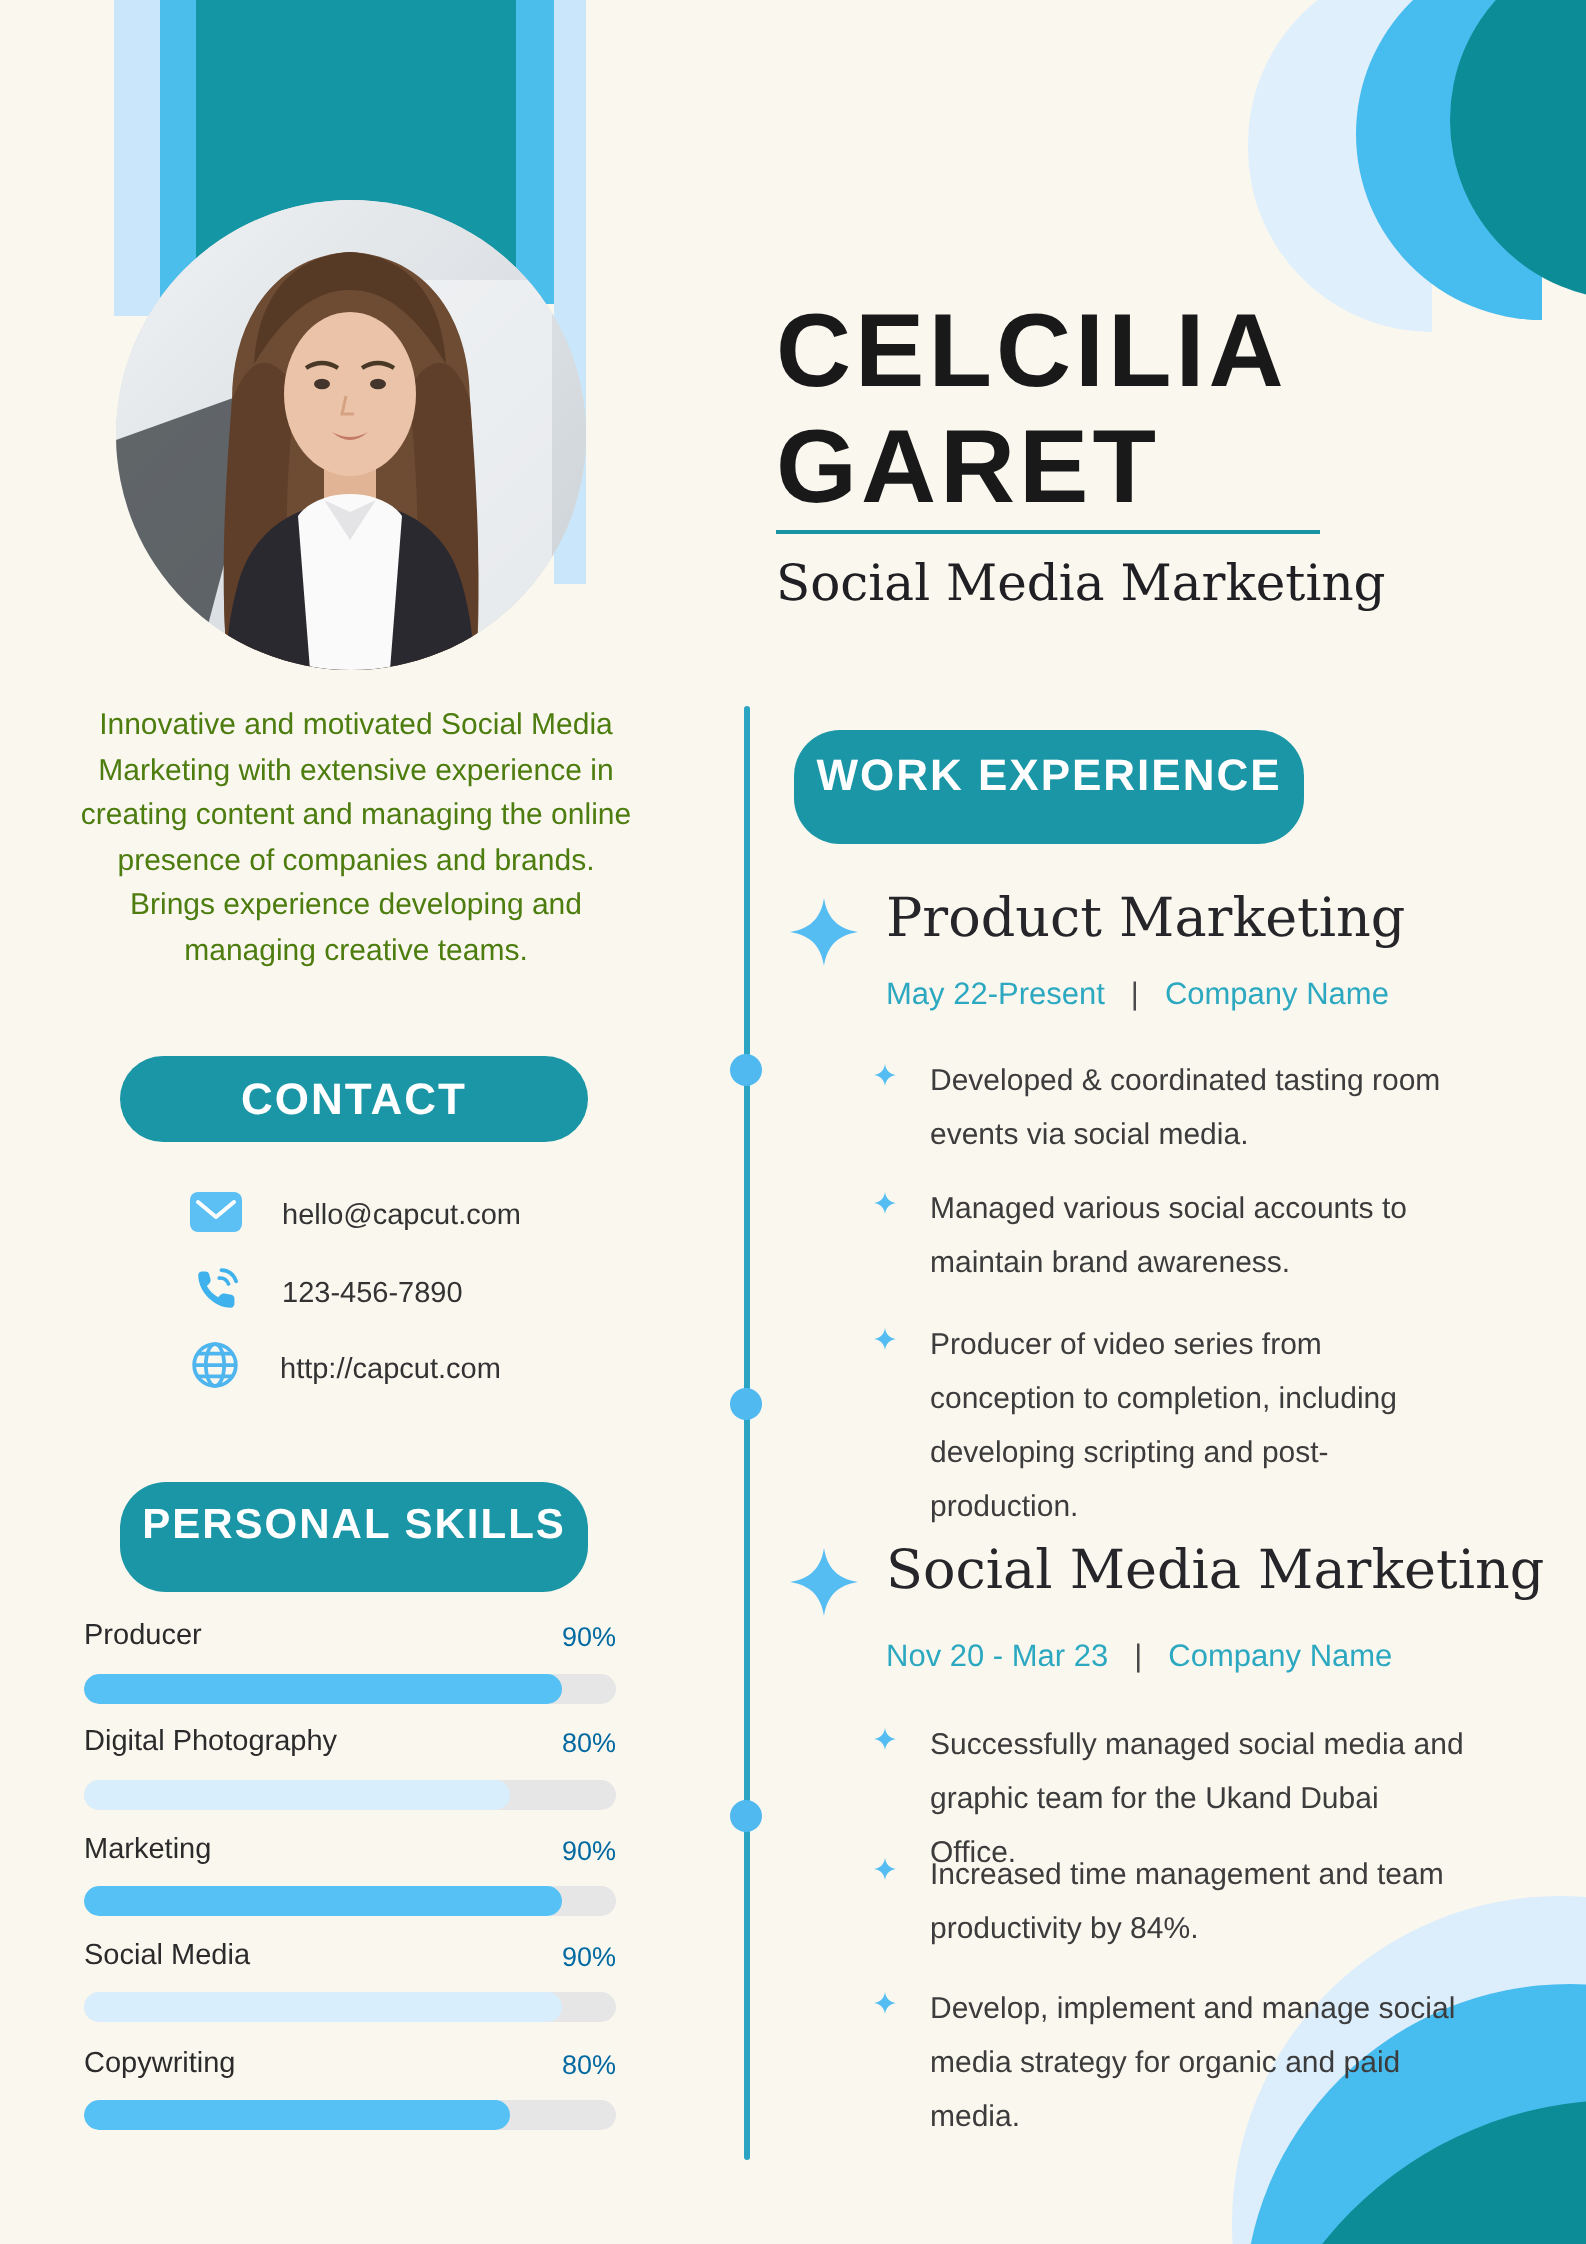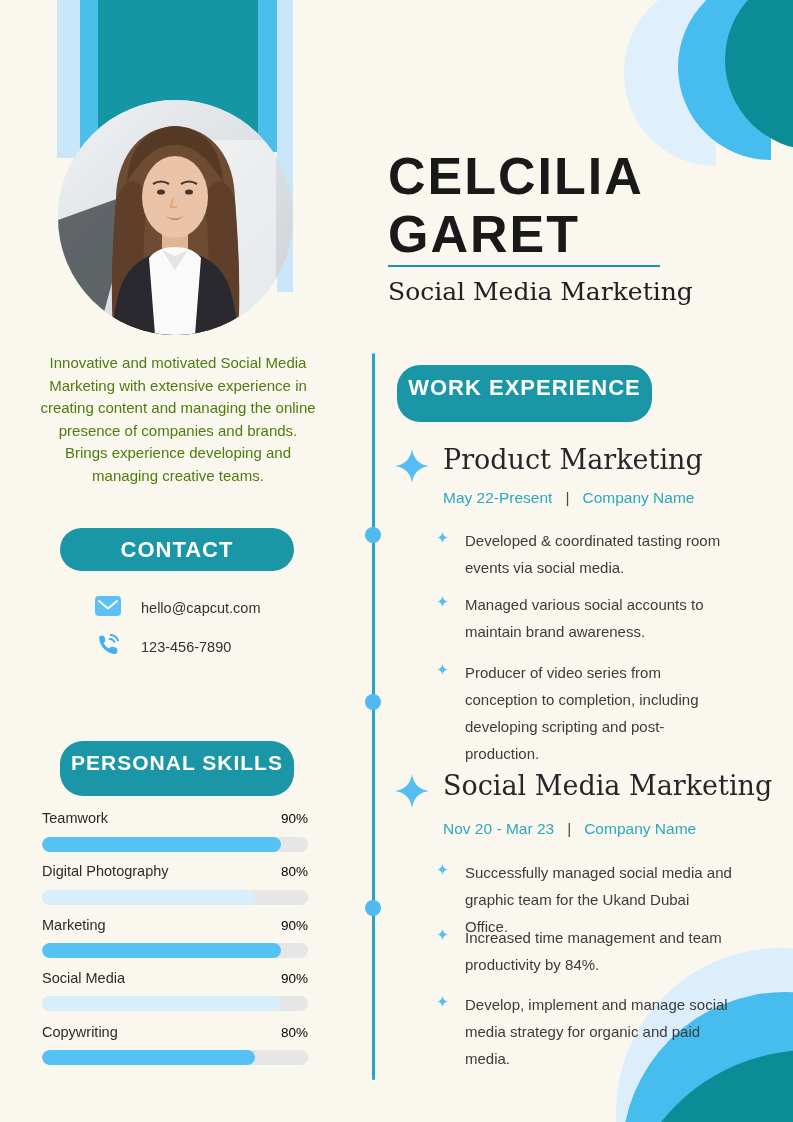--- a/index.html
+++ b/index.html
@@ -39,21 +39,21 @@
   .pill{position:absolute;background:#1A96A6;border-radius:23px;color:#FFFFFF;font-weight:bold;
         text-align:center;letter-spacing:1px;}
   .pill-contact{left:60px;top:528px;width:234px;height:43px;line-height:43px;font-size:22px;}
   .pill-skills{left:60px;top:741px;width:234px;height:55px;line-height:43px;font-size:21px;}
   .pill-work{left:397px;top:365px;width:255px;height:57px;line-height:45px;font-size:22px;}
 
   .contact-row{position:absolute;left:95px;display:flex;align-items:center;gap:20px;height:28px;}
   .contact-text{font-size:14.5px;color:#333333;}
 
   .skill-label{position:absolute;left:42px;font-size:14.5px;color:#2B2B2B;}
-  .skill-pct{position:absolute;left:242px;width:66px;text-align:right;font-size:13.5px;color:#000000;}
+  .skill-pct{position:absolute;left:242px;width:66px;text-align:right;font-size:13.5px;color:#0369a1;}
   .bar-track{position:absolute;left:42px;width:266px;height:15px;border-radius:8px;background:#E6E6E6;overflow:hidden;}
   .bar-fill{height:15px;border-radius:8px;}
   .fill-bright{background:#55C1F5;}
   .fill-pale{background:#D9EEFC;}
 
   .timeline{left:372px;top:353px;width:3px;height:727px;background:#2AA4C2;border-radius:2px;}
   .tdot{position:absolute;left:365px;width:16px;height:16px;border-radius:50%;background:#4FB9F0;}
 
   .job-star{position:absolute;left:395px;width:34px;height:34px;}
   .job-title{position:absolute;left:443px;font-family:"DejaVu Serif","Liberation Serif",serif;
@@ -134,24 +134,34 @@
     <span>
       <svg width="26" height="26" viewBox="0 0 24 24">
         <path d="M5.5 3.5 C4.6 3.5 3.8 4.3 3.8 5.2 C3.8 12.8 11.2 20.2 18.8 20.2 C19.7 20.2 20.5 19.4 20.5 18.5 L20.5 15.9 C20.5 15.1 19.9 14.4 19.1 14.2 L15.9 13.6 C15.3 13.5 14.6 13.7 14.2 14.1 L13 15.3 C10.8 14.1 9 12.3 7.8 10.1 L9 8.9 C9.4 8.5 9.6 7.8 9.5 7.2 L8.9 4.9 C8.7 4.1 8 3.5 7.2 3.5 Z" fill="#3FB2EE"></path>
         <path d="M13.5 6.5 Q16.5 6.2 17.8 9.2" stroke="#3FB2EE" stroke-width="1.7" fill="none" stroke-linecap="round"></path>
         <path d="M14.5 2.8 Q19.6 3 21.3 8" stroke="#3FB2EE" stroke-width="1.7" fill="none" stroke-linecap="round"></path>
       </svg>
     </span>
     <span class="contact-text">123-456-7890</span>
   </div>
 
+  <div class="contact-row" style="top:671px;">
+    <span>
+      <svg width="25" height="25" viewBox="0 0 24 24" fill="none" stroke="#4FB5EF" stroke-width="1.8">
+        <circle cx="12" cy="12" r="10"></circle>
+        <ellipse cx="12" cy="12" rx="4.4" ry="10"></ellipse>
+        <path d="M2 12 L22 12 M3.4 6.5 L20.6 6.5 M3.4 17.5 L20.6 17.5"></path>
+      </svg>
+    </span>
+    <span class="contact-text">http://capcut.com</span>
+  </div>
 
   <div class="pill pill-skills">PERSONAL SKILLS</div>
 
-  <div class="skill-label" style="top:810px;">Teamwork</div>
+  <div class="skill-label" style="top:810px;">Producer</div>
   <div class="skill-pct" style="top:811px;">90%</div>
   <div class="bar-track" style="top:837px;">
     <div class="bar-fill fill-bright" style="width: 90%;"></div>
   </div>
 
   <div class="skill-label" style="top:863px;">Digital Photography</div>
   <div class="skill-pct" style="top:864px;">80%</div>
   <div class="bar-track" style="top:890px;">
     <div class="bar-fill fill-pale" style="width: 80%;"></div>
   </div>

